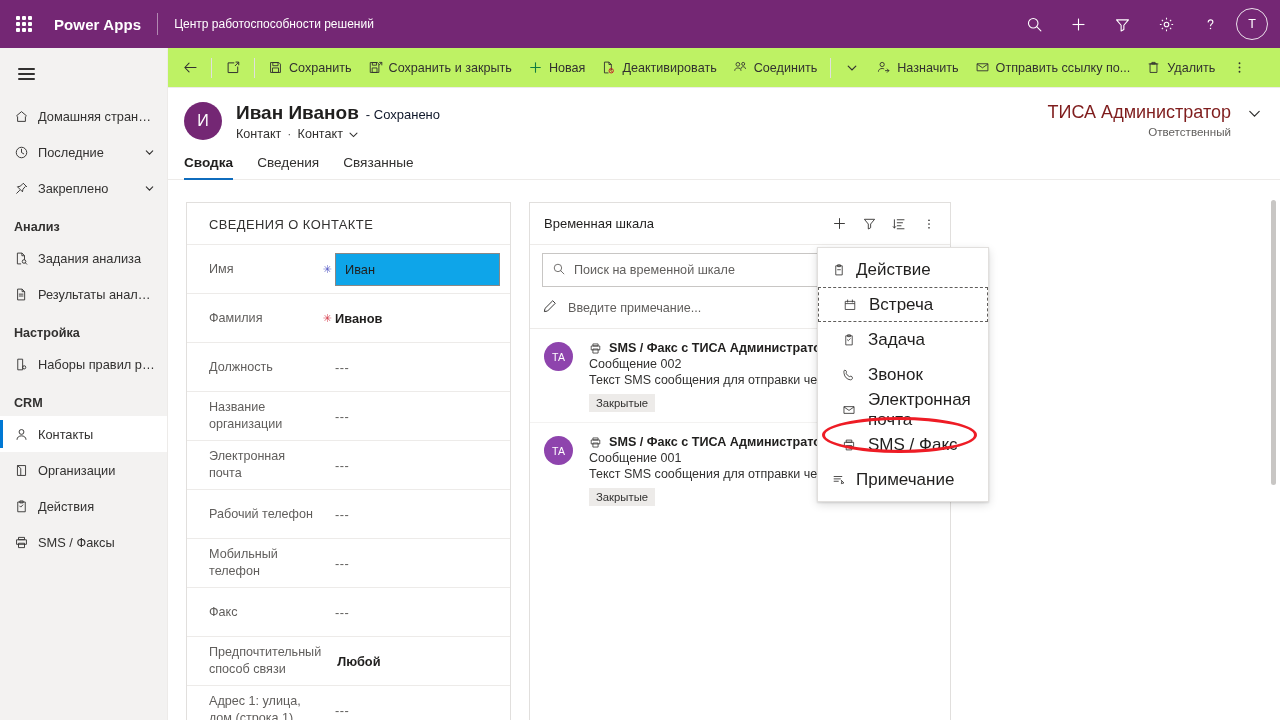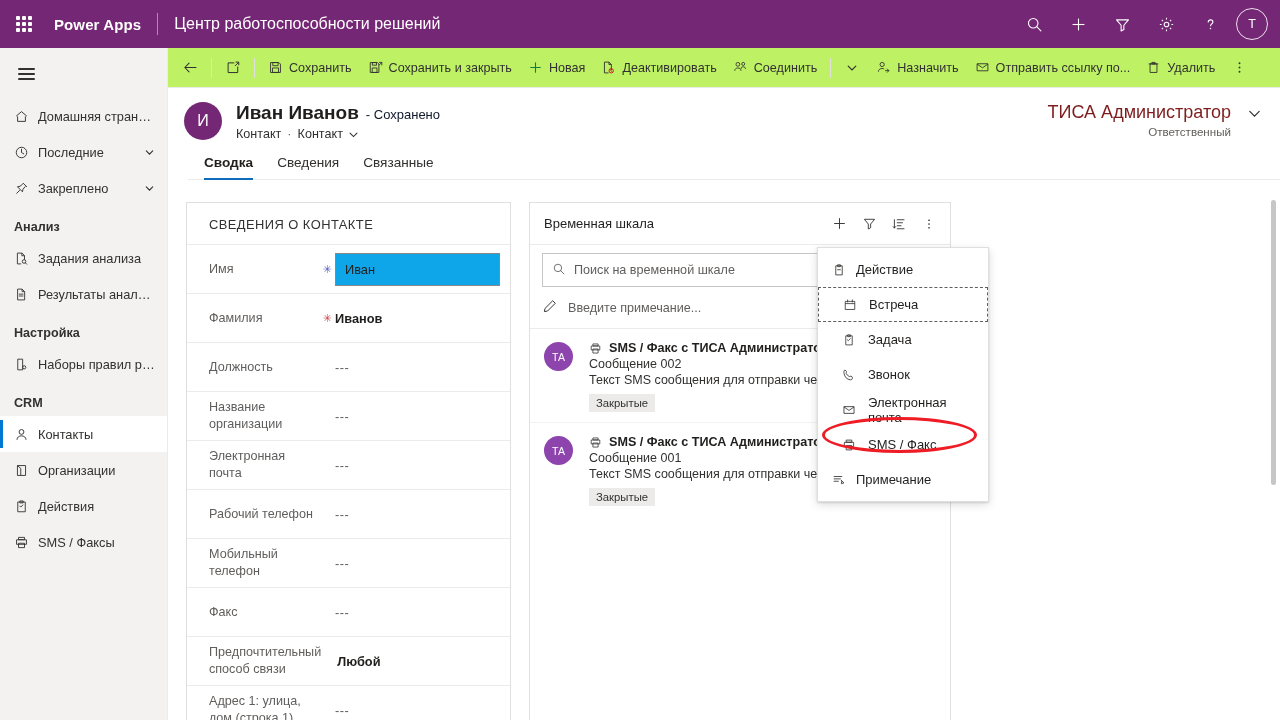--- a/index.html
+++ b/index.html
@@ -28,21 +28,21 @@
   .waffle-grid {
     display: grid; grid-template-columns: repeat(3, 4px); grid-template-rows: repeat(3, 4px);
     gap: 2px;
   }
   .waffle-grid i { background: #ffffff; display: block; width: 4px; height: 4px; border-radius: 1px; }
   .brand {
     font-size: 15px; font-weight: bold; letter-spacing: .1px;
     padding: 0 16px 0 6px; white-space: nowrap;
   }
   .brand-divider { width: 1px; height: 22px; background: rgba(255,255,255,.45); }
-  .app-name { font-size: 16px; padding-left: 16px; white-space: nowrap; }
+  .app-name { font-size: 12px; padding-left: 16px; white-space: nowrap; }
   .topbar-right {
     margin-left: auto; display: flex; align-items: center; height: 48px;
   }
   .tb-icon {
     width: 44px; height: 48px; display: flex; align-items: center; justify-content: center;
     cursor: pointer;
   }
   .tb-icon svg { display: block; }
   .avatar-top {
     width: 32px; height: 32px; border-radius: 50%;
@@ -128,21 +128,21 @@
 
   .owner-block {
     position: absolute; top: 14px; right: 18px;
     display: flex; align-items: flex-start;
   }
   .owner-text { text-align: right; }
   .owner-name { font-size: 18px; color: #7f1d1d; cursor: pointer; }
   .owner-role { font-size: 11.6px; color: #605e5c; margin-top: 2px; }
   .owner-chev { margin-left: 16px; margin-top: 4px; cursor: pointer; }
 
-  .tabs { display: flex; padding: 14px 0 0 16px; border-bottom: 1px solid #edebe9; margin-left: 20px; }
+  .tabs { display: flex; padding: 14px 0 0 16px; border-bottom: 1px solid #edebe9; }
   .tab {
     padding: 0 0 9px 0; margin-right: 24px; font-size: 13.6px; color: #323130;
     cursor: pointer; position: relative;
   }
   .tab.active { font-weight: bold; color: #201f1e; }
   .tab.active::after {
     content: ""; position: absolute; left: 0; right: 0; bottom: -1px; height: 2.5px; background: #0f6cbd;
   }
 
   .panes { display: flex; padding: 22px 16px 0 18px; gap: 18px; }
@@ -222,21 +222,21 @@
 
   
   .flyout {
     position: absolute; top: 247px; left: 817px; width: 172px;
     background: #ffffff; border: 1px solid #e1dfdd;
     box-shadow: 0 3.2px 9px rgba(0,0,0,.14), 0 .6px 1.8px rgba(0,0,0,.12);
     z-index: 40; padding: 4px 0;
   }
   .fly-item {
     display: flex; align-items: center; height: 35px; padding: 0 10px 0 14px;
-    font-size: 13px; color: #201f1e; cursor: pointer; position: relative;
+    font-size: 17px; color: #201f1e; cursor: pointer; position: relative;
   }
   .fly-item .fi-icon { width: 24px; flex: 0 0 24px; display: flex; align-items: center; }
   .fly-item.focused { border: 1px dashed #605e5c; height: 35px; }
   .fly-item.indent { padding-left: 24px; }
   .fly-item.indent .fi-icon { width: 26px; flex: 0 0 26px; }
 
   
   .annot-ellipse {
     position: absolute; left: 822px; top: 417px; width: 155px; height: 36px;
     border: 3.5px solid #ee1c25; border-radius: 50%;

